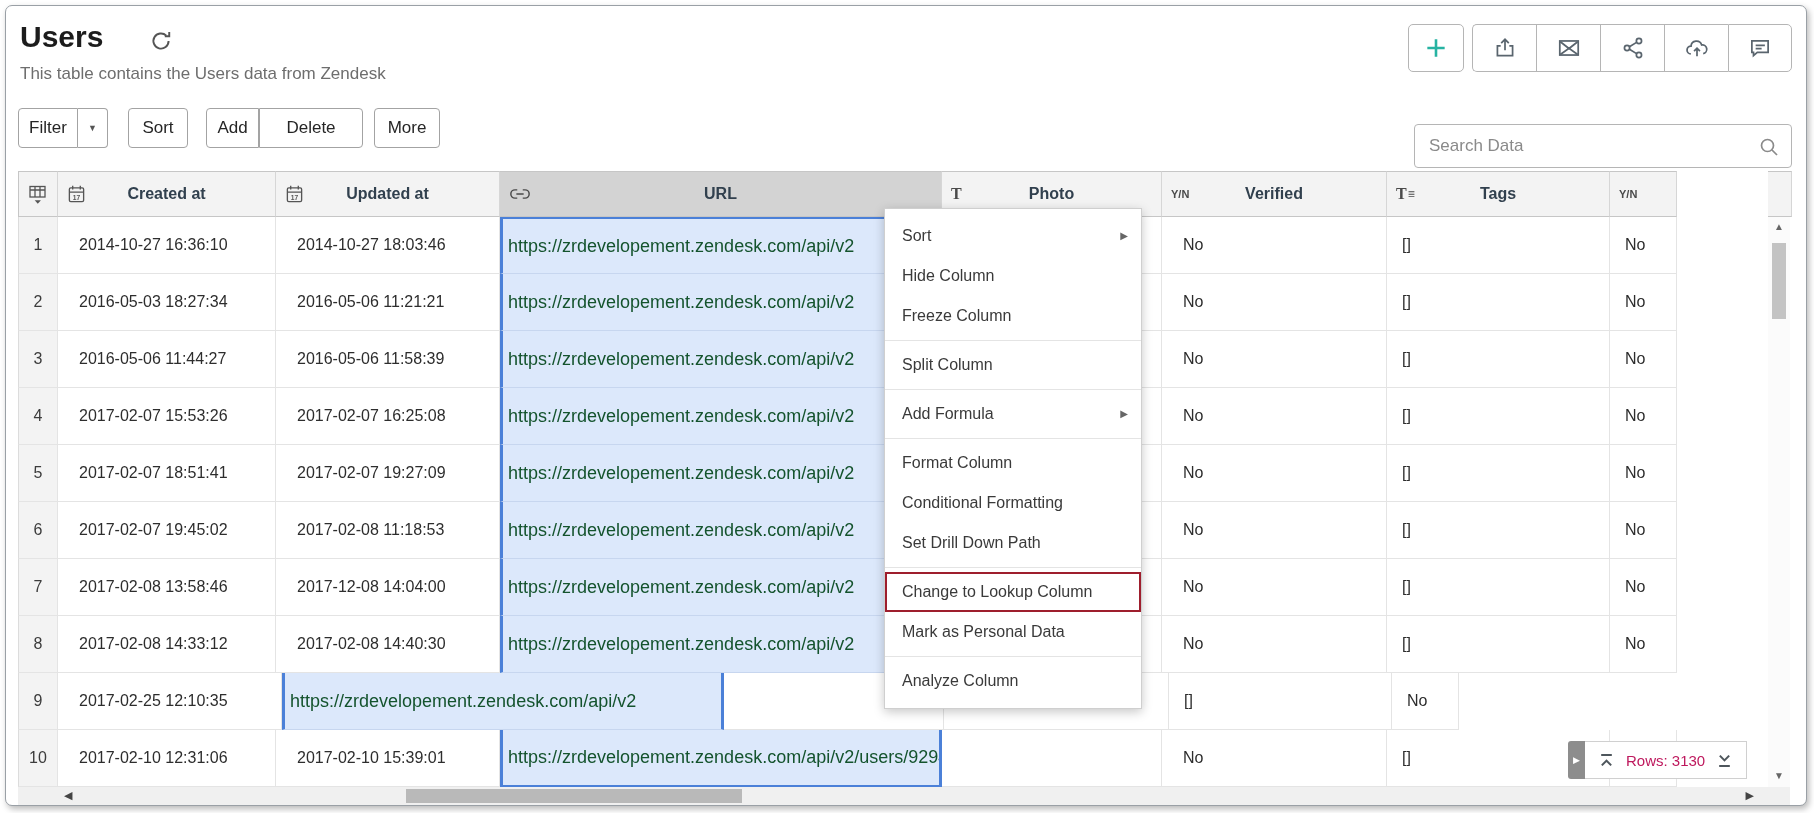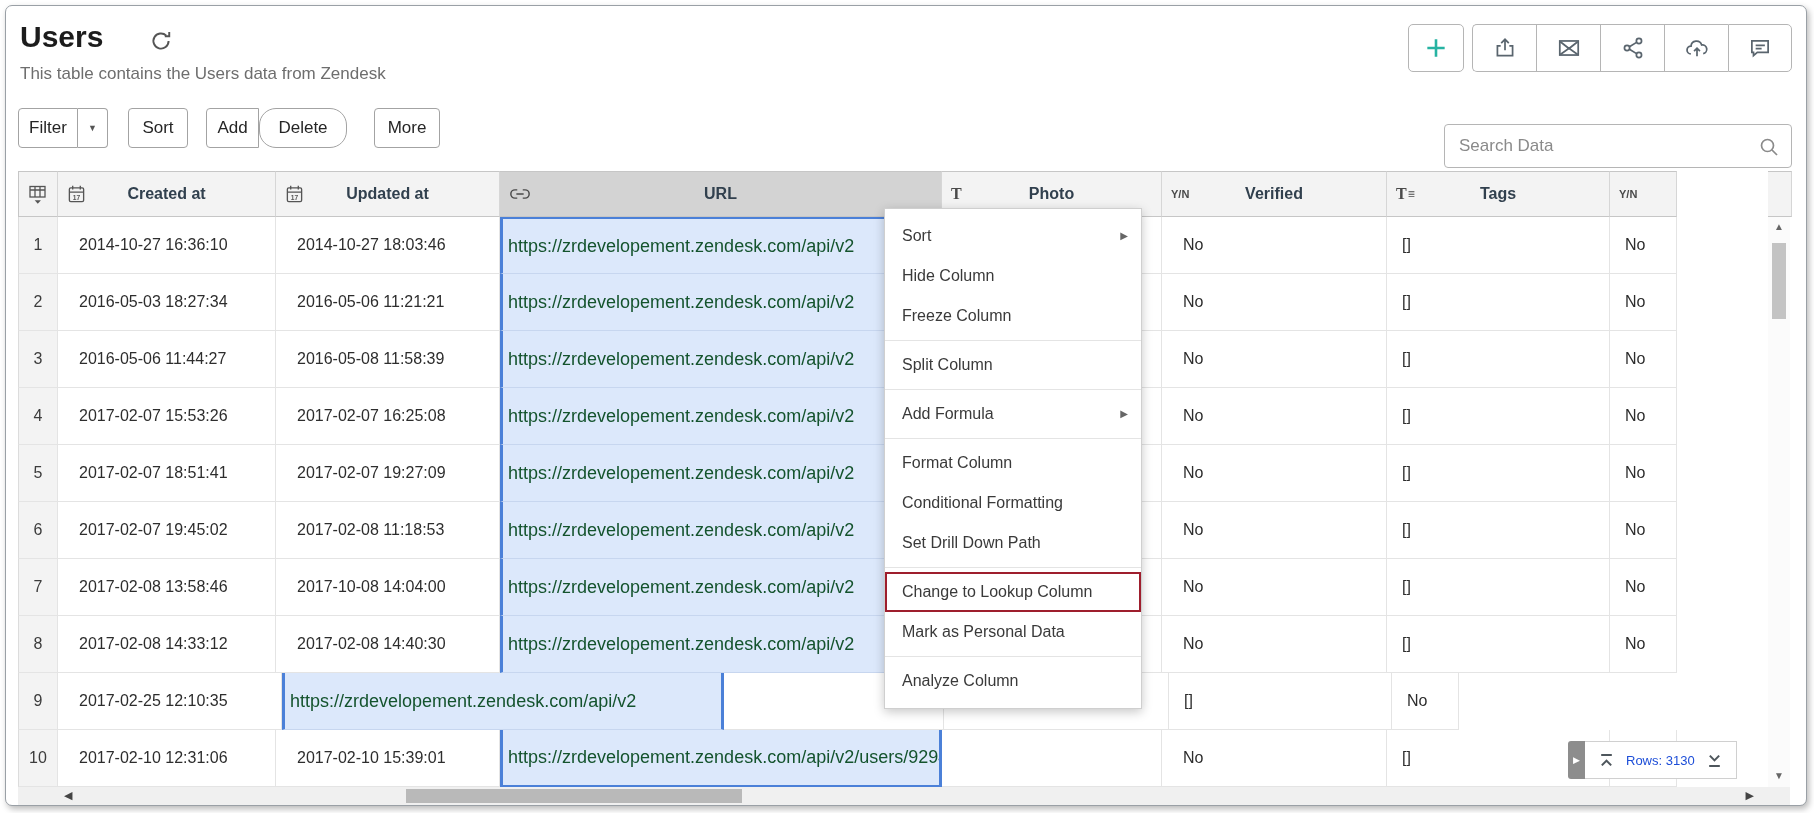--- a/index.html
+++ b/index.html
@@ -26,21 +26,21 @@
           font-size:17px; color:#262626; display:flex; align-items:center; justify-content:center; cursor:pointer; }
   .split { position:absolute; top:102px; height:40px; display:flex; }
   .split > div { background:#fff; border:1.5px solid #a3a3a3; display:flex; align-items:center; justify-content:center; cursor:pointer; }
   .split .main { width:60px; border-radius:4px 0 0 4px; font-size:17px; color:#262626; }
   .split .caret { width:30px; border-left-width:0; border-radius:0 4px 4px 0; font-size:9px; color:#555; }
   .pair { position:absolute; top:102px; height:40px; display:flex; }
   .pair > div { background:#fff; border:1.5px solid #a3a3a3; font-size:17px; color:#262626; display:flex; align-items:center; justify-content:center; cursor:pointer; }
   .pair > div:first-child { border-radius:4px 0 0 4px; border-right-width:.75px; }
   .pair > div:last-child { border-radius:0 4px 4px 0; border-left-width:.75px; }
 
-  .searchbox { position:absolute; top:118px; right:14px; width:348px; height:44px; border:1.5px solid #b5b5b5; border-radius:4px; background:#fff; }
+  .searchbox { position:absolute; top:118px; right:14px; width:378px; height:44px; border:1.5px solid #b5b5b5; border-radius:4px; background:#fff; }
   .searchbox input { position:absolute; left:0; top:0; width:100%; height:100%; border:0; outline:0; background:transparent;
                      padding:0 44px 0 14px; font-size:17px; color:#333; font-family:"Liberation Sans",sans-serif; }
   .searchbox input::placeholder { color:#8a8a8a; opacity:1; }
   .searchbox svg { position:absolute; right:10px; top:10px; }
 
   
   .grid { position:absolute; left:12px; top:165px; }
   .row { display:flex; }
   .hrow > div { height:46px; background:#f3f3f3; border-top:1px solid #c6c6c6; border-bottom:1px solid #c6c6c6;
                 border-right:1px solid #d6d6d6; position:relative; display:flex; align-items:center; justify-content:center; }
@@ -84,21 +84,21 @@
   .mi { height:40px; line-height:40px; padding:0 17px; font-size:16px; color:#3a3a3a; cursor:pointer; position:relative; white-space:nowrap; }
   .mi .sub { position:absolute; right:13px; top:0; font-size:10px; color:#666; }
   .mi.hl { box-shadow:inset 0 0 0 2px #9e1e2d; }
 
   
   .rowsbar { position:absolute; left:1562px; top:735px; height:38px; display:flex; z-index:15; }
   .rowsbar .tab { width:17px; background:#8d8d8d; border-radius:3px 0 0 3px; color:#fff; font-size:9px;
                   display:flex; align-items:center; justify-content:center; cursor:pointer; }
   .rowsbar .box { display:flex; align-items:center; gap:11px; background:#fff; border:1px solid #d0d0d0;
                   border-left:0; padding:0 13px; }
-  .rowsbar .label { font-size:13px; color:#1d4ed8; }
+  .rowsbar .label { font-size:15px; color:#be185d; }
   .icobtn { display:flex; align-items:center; cursor:pointer; }
 </style>
 </head>
 <body>
 
 <div class="frame">
 
   <div class="page-title">Users</div>
   <div class="refresh">
     <svg width="26" height="26" viewBox="0 0 24 24" fill="none" stroke="#555" stroke-width="1.8">
@@ -152,21 +152,21 @@
 
   <div class="split" style="left:12px;">
     <div class="main">Filter</div>
     <div class="caret">
         <span>▼</span>
       </div>
   </div>
   <div class="tbtn" style="left:122px; width:60px;">Sort</div>
   <div class="pair" style="left:200px;">
     <div style="width:53px;">Add</div>
-    <div style="width:88px;border-radius:17px;">Delete</div>
+    <div style="width:104px;">Delete</div>
   </div>
   <div class="tbtn" style="left:368px; width:66px;">More</div>
 
   <div class="searchbox">
     <input type="text" placeholder="Search Data" style="">
     <svg width="24" height="24" viewBox="0 0 24 24" fill="none" stroke="#8a8a8a" stroke-width="1.7">
       <circle cx="10.5" cy="10.5" r="6"></circle>
         <path d="M15 15l5 5"></path>
     </svg>
   </div>
@@ -250,21 +250,21 @@
       <div class="c2">2016-05-06 11:21:21</div>
       <div class="c3">https://zrdevelopement.zendesk.com/api/v2</div>
       <div class="c4"></div>
       <div class="c5">No</div>
       <div class="c6">[]</div>
       <div class="c7">No</div>
     </div>
     <div class="row drow">
       <div class="c0">3</div>
       <div class="c1">2016-05-06 11:44:27</div>
-      <div class="c2">2016-05-08 11:58:39</div>
+      <div class="c2">2016-05-06 11:58:39</div>
       <div class="c3">https://zrdevelopement.zendesk.com/api/v2</div>
       <div class="c4"></div>
       <div class="c5">No</div>
       <div class="c6">[]</div>
       <div class="c7">No</div>
     </div>
     <div class="row drow">
       <div class="c0">4</div>
       <div class="c1">2017-02-07 15:53:26</div>
       <div class="c2">2017-02-07 16:25:08</div>
@@ -290,21 +290,21 @@
       <div class="c2">2017-02-08 11:18:53</div>
       <div class="c3">https://zrdevelopement.zendesk.com/api/v2</div>
       <div class="c4"></div>
       <div class="c5">No</div>
       <div class="c6">[]</div>
       <div class="c7">No</div>
     </div>
     <div class="row drow">
       <div class="c0">7</div>
       <div class="c1">2017-02-08 13:58:46</div>
-      <div class="c2">2017-10-08 14:04:00</div>
+      <div class="c2">2017-12-08 14:04:00</div>
       <div class="c3">https://zrdevelopement.zendesk.com/api/v2</div>
       <div class="c4"></div>
       <div class="c5">No</div>
       <div class="c6">[]</div>
       <div class="c7">No</div>
     </div>
     <div class="row drow">
       <div class="c0">8</div>
       <div class="c1">2017-02-08 14:33:12</div>
       <div class="c2">2017-02-08 14:40:30</div>

